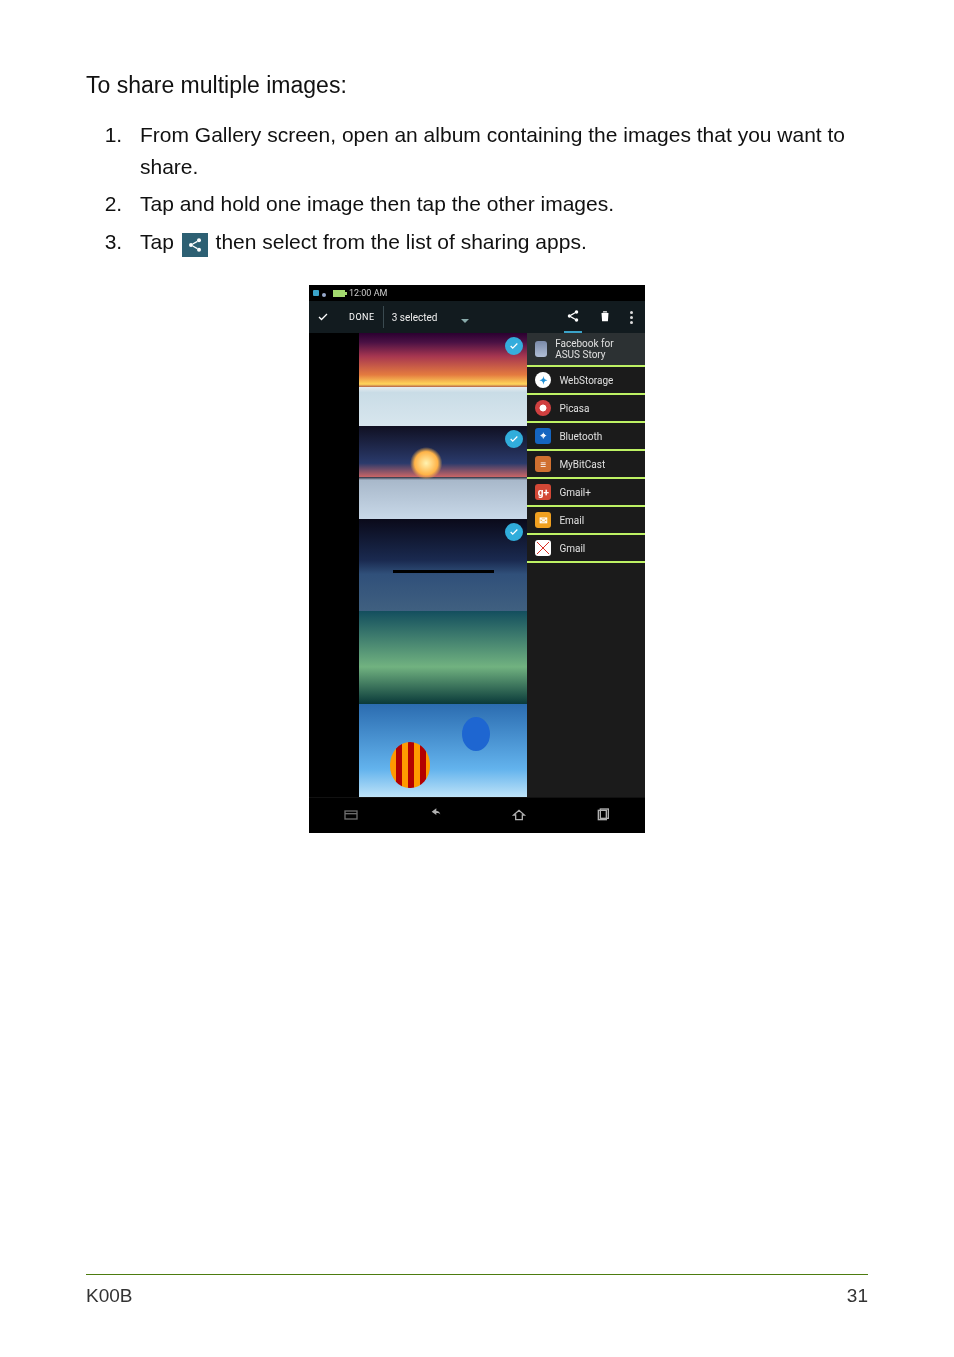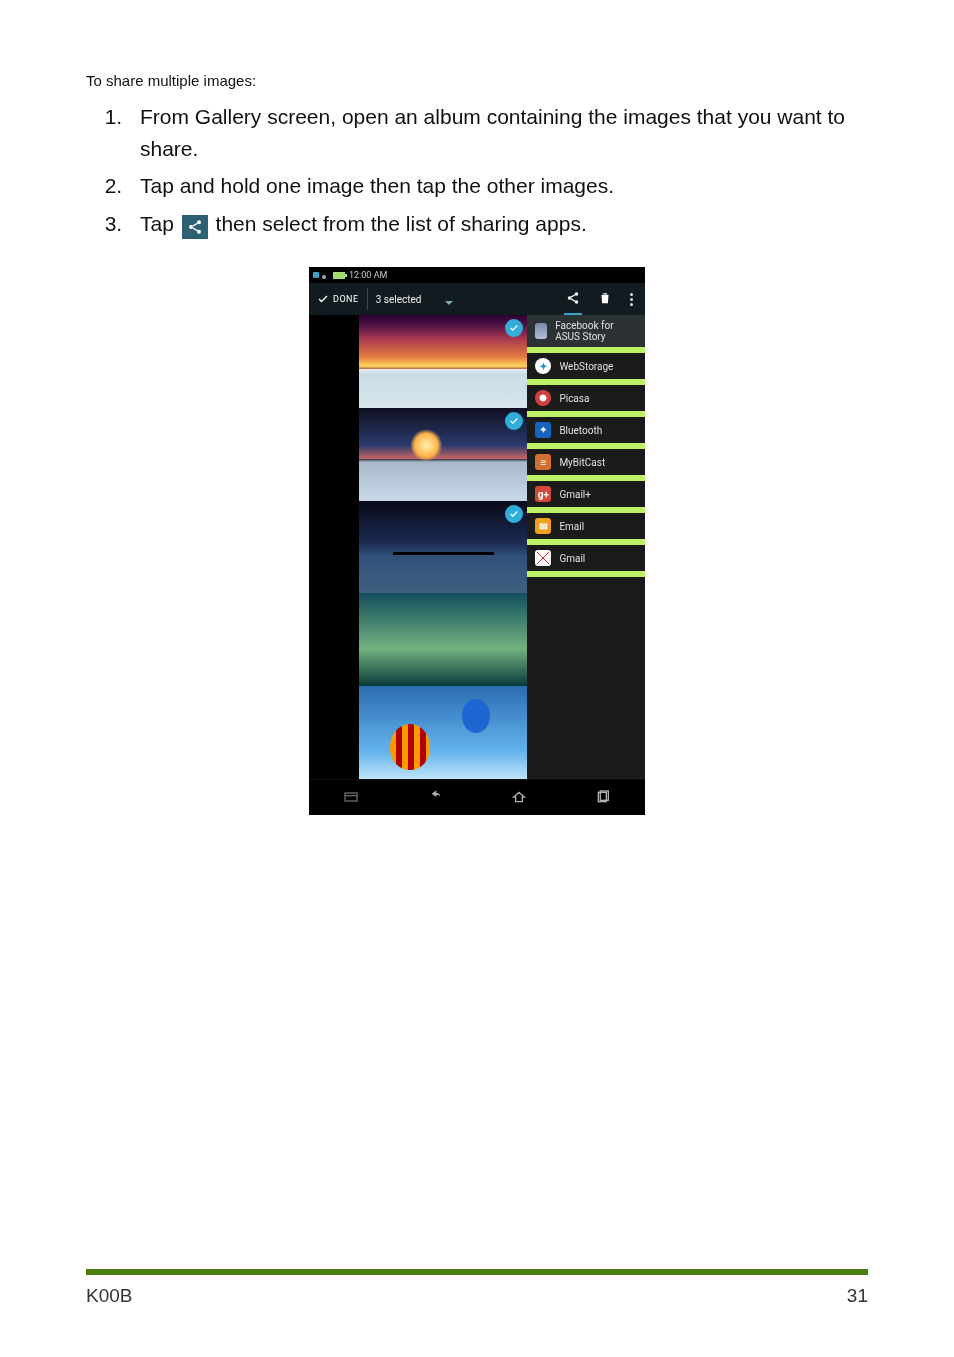--- a/index.html
+++ b/index.html
@@ -1,43 +1,43 @@
 <!DOCTYPE html>
 <html><head>
 <meta charset="utf-8">
 <style>
   * { box-sizing: border-box; margin: 0; padding: 0; }
   html, body { width: 954px; height: 1357px; background: #fff; font-family: "Segoe UI", "Helvetica Neue", Arial, sans-serif; color: #111; }
   .page { position: relative; width: 954px; height: 1357px; padding: 72px 86px 0 86px; }
-  .heading { font-size: 15px; font-weight: 400; margin-bottom: 12px; }
+  .heading { font-size: 23px; font-weight: 400; margin-bottom: 20px; }
   ol.steps { list-style: decimal; padding-left: 42px; }
   ol.steps li { font-size: 21px; line-height: 1.5; margin-bottom: 6px; padding-left: 12px; }
   .inline-share-icon {
     display: inline-flex; align-items: center; justify-content: center;
     width: 26px; height: 24px; background: #2d6073; vertical-align: -4px;
     margin: 0 2px;
   }
   .footer {
     position: absolute; left: 86px; right: 86px; bottom: 50px;
-    border-top: 6px solid #4d7c0f; padding-top: 10px;
+    border-top: 1px solid #4d7c0f; padding-top: 10px;
     display: flex; justify-content: space-between; font-size: 19px; color: #333;
   }
 
   
   .device { width: 336px; margin: 28px auto 0; background: #000; font-family: Roboto, Arial, sans-serif; font-size: 10px; color: #ccc; }
   .statusbar { height: 16px; display: flex; justify-content: flex-start; align-items: center; padding: 0 4px; font-size: 9px; }
   .statusbar-left { display:flex; gap:3px; align-items:center; }
   .statusbar-right { display: flex; gap: 4px; align-items: center; }
   .battery { width: 12px; height: 7px; border: 1px solid #a3d96f; background: #a3d96f; position: relative; }
   .battery::after { content:""; position:absolute; right:-3px; top:1px; width:2px; height:3px; background:#a3d96f; }
   .wifi-ic { width:10px; height:8px; position:relative; }
   .wifi-ic::before { content:""; position:absolute; bottom:0; left:3px; width:4px; height:4px; border-radius:50%; background:#9ac; }
 
   .actionbar { height: 32px; background: #121b1f; display: flex; align-items: center; }
-  .ab-done { display: flex; align-items: center; gap: 4px; padding: 0 8px; color: #fff; font-size: 9px; letter-spacing: 0.5px; height:100%; }
+  .ab-done { display: flex; align-items: center; gap: 20px; padding: 0 8px; color: #fff; font-size: 9px; letter-spacing: 0.5px; height:100%; }
   .ab-done svg { width:12px; height:12px; }
   .ab-sep { width:1px; height:22px; background:#3a4a50; }
   .ab-selected { padding: 0 8px; color: #eee; font-size: 10px; flex:1; display:flex; align-items:flex-end; gap:24px; }
   .tri-down { width:0; height:0; border-left:4px solid transparent; border-right:4px solid transparent; border-top:4px solid #8aa; }
   .ab-icons { display: flex; align-items: center; gap: 14px; padding: 0 10px; }
   .ab-icons .hl { height:32px; display:flex; align-items:center; padding:0 2px; }
   .ab-share-hl { border-bottom: 4px solid #3aa3c9; padding-bottom:4px; margin-bottom:-4px; }
   .dots { display:flex; flex-direction:column; gap:2px; }
   .dots span { width:3px; height:3px; background:#ddd; border-radius:50%; }
   .trash svg, .share-ico svg { width:14px; height:14px; }
@@ -50,21 +50,21 @@
   .village { background: radial-gradient(circle at 40% 40%, #fff3b0 0, #ffb347 10%, rgba(0,0,0,0) 14%), linear-gradient(to bottom, #101022 0%, #2a3a6b 40%, #c66 55%, #334 55%, #a8b8ca 58.1%, #c8d8e8 100%); }
   .boats { background: linear-gradient(to bottom, #0a0a1a 0%, #1a2a50 45%, #30507a 60%, #406080 100%); position:relative; }
   .boats::after { content:""; position:absolute; left:20%; right:20%; top:55%; height:3px; background:#000; }
   .dock { background: linear-gradient(to bottom, #134e5e 0%, #71b280 60%, #0a3a3a 100%); }
   .balloons { background: linear-gradient(to bottom, #2b6cb0 0%, #63b3ed 70%, #bee3f8 100%); position:relative; }
   .balloons::before { content:""; position:absolute; left:18%; bottom:10%; width:40px; height:46px; border-radius:50% 50% 48% 48%; background: repeating-linear-gradient(90deg, #ff9900 0 6px, #b30000 6px 12px); }
   .balloons::after { content:""; position:absolute; right:22%; top:14%; width:28px; height:34px; border-radius:50%; background:#1e66d1; }
   .check-ovl { position:absolute; top:4px; right:4px; width:18px; height:18px; border-radius:50%; background:rgba(51,181,229,0.95); display:flex; align-items:center; justify-content:center; }
 
   .sharecol { width: 35%; background: #1b1b1b; }
-  .share-item { display:flex; align-items:center; gap:8px; padding:5px 8px; border-bottom:6px solid #bef264; font-size:10px; color:#e0e0e0; }
+  .share-item { display:flex; align-items:center; gap:8px; padding:5px 8px; border-bottom:2px solid #bef264; font-size:10px; color:#e0e0e0; }
   .share-item.first { background:#2c3133; }
   .app-ic { width:16px; height:16px; border-radius:3px; display:flex; align-items:center; justify-content:center; font-size:10px; font-weight:bold; color:#fff; }
   .ic-fb { background: linear-gradient(#7a8aa8,#b0bed6); }
   .ic-ws { background:#fff; color:#1e90d6; border-radius:50%; }
   .ic-pic { background: radial-gradient(circle,#fff 30%, #d04040 32%); border-radius:50%; }
   .ic-bt { background:#1565c0; border-radius:3px; }
   .ic-mbc { background:#d07030; }
   .ic-gp { background:#d34836; }
   .ic-em { background:#f0a020; }
   .ic-gm { background:#fff; position:relative; }

